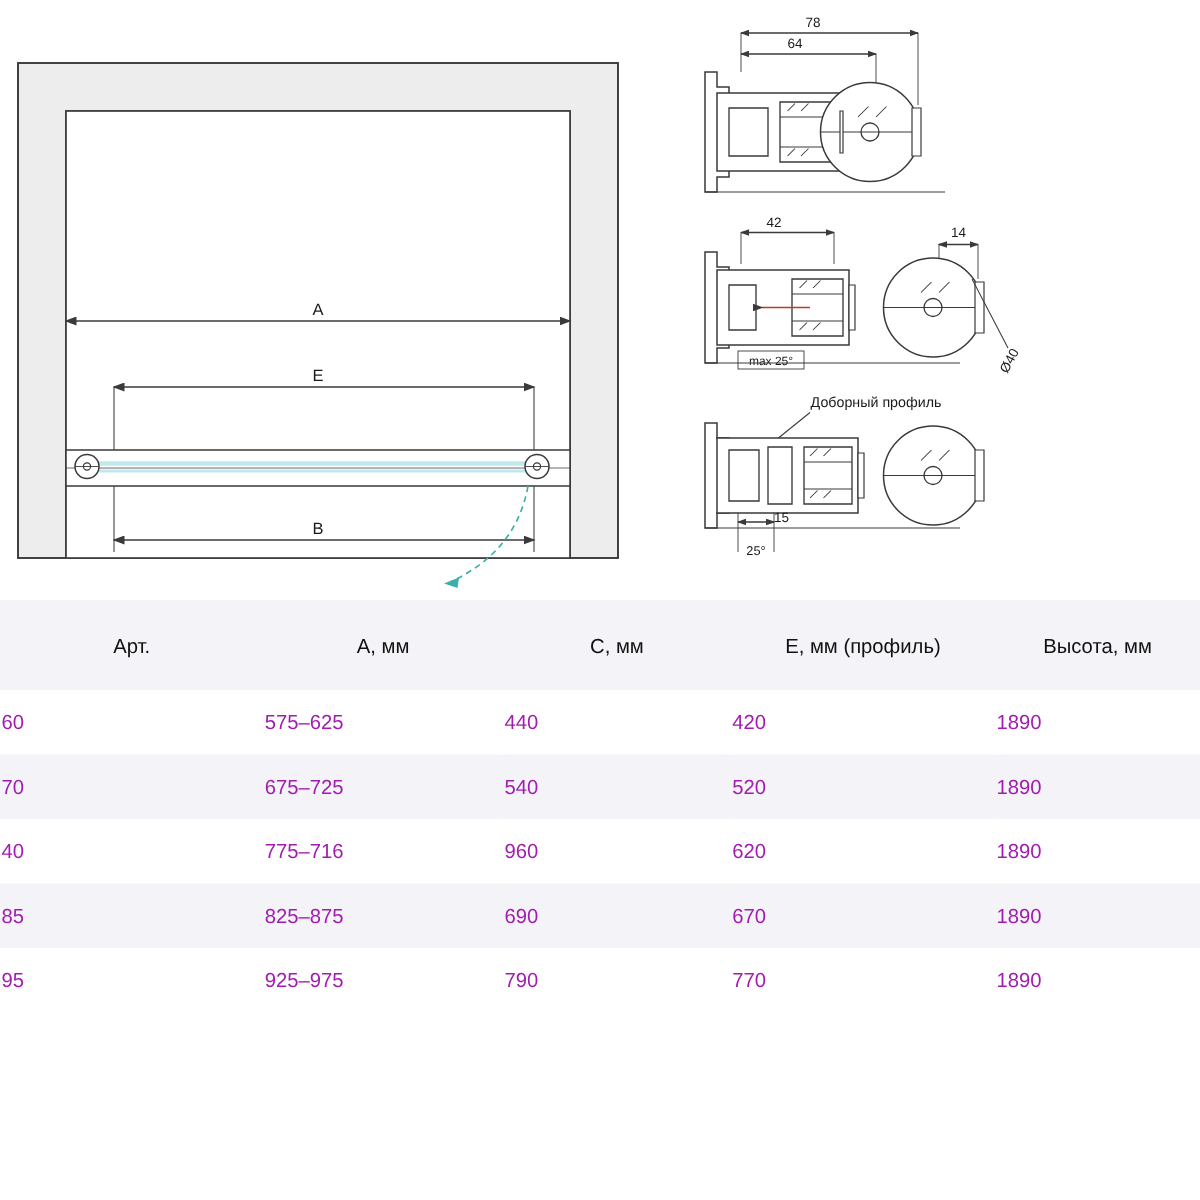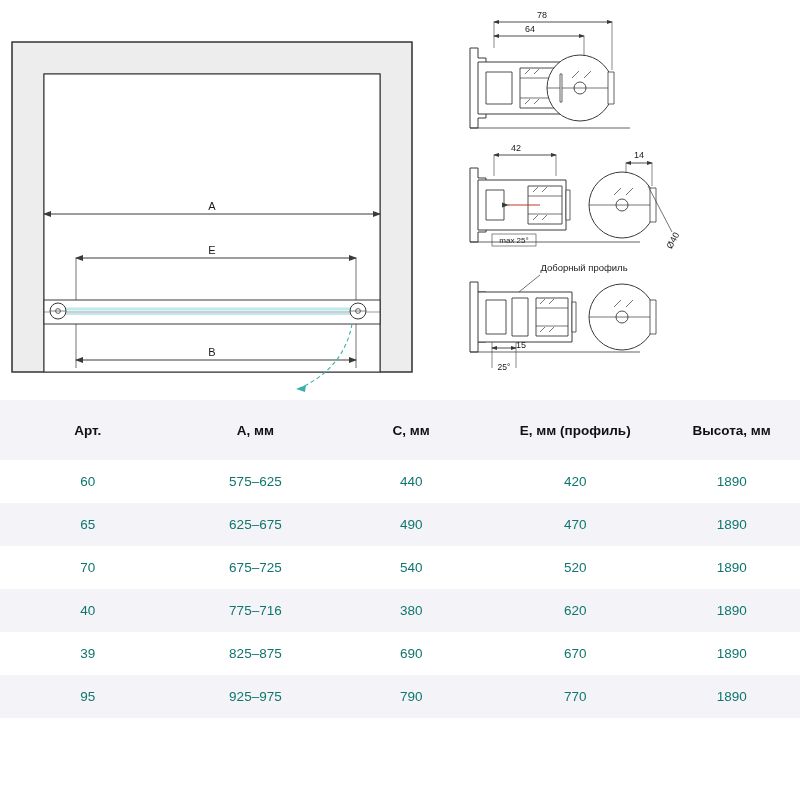--- a/index.html
+++ b/index.html
@@ -18,32 +18,32 @@
   .svg-box{position:absolute;left:0;top:0;}
 
   
   .tbl{
     position:absolute;left:0;top:400px;width:800px;
     border-collapse:collapse;
     font-size:13px;
   }
   .tbl th{
     background:#f3f3f8;
-    font-weight:bold;
+    font-weight:normal;
     font-size:13.5px;
     height:58px;
     color:#111;
     border:none;
     text-align:center;
   }
   .tbl td{
     height:41px;
-    text-align:center;
+    text-align:left;
     font-size:13.5px;
-    color:#0f766e;
+    color:#a21caf;
     border:none;
   }
   .tbl tbody tr:nth-child(odd){background:#ffffff;}
   .tbl tbody tr:nth-child(even){background:#f3f3f8;}
   .col-art{width:176px;}
   .col-a{width:160px;}
   .col-c{width:152px;}
   .col-e{width:176px;}
   .col-h{width:136px;}
 </style>
@@ -220,42 +220,35 @@
     </thead>
     <tbody>
       <tr>
         <td>60</td>
         <td>575–625</td>
         <td>440</td>
         <td>420</td>
         <td>1890</td>
       </tr>
       <tr>
-        <td>65</td>
-        <td>625–675</td>
-        <td>490</td>
-        <td>470</td>
-        <td>1890</td>
-      </tr>
-      <tr>
         <td>70</td>
         <td>675–725</td>
         <td>540</td>
         <td>520</td>
         <td>1890</td>
       </tr>
       <tr>
         <td>40</td>
         <td>775–716</td>
-        <td>380</td>
+        <td>960</td>
         <td>620</td>
         <td>1890</td>
       </tr>
       <tr>
-        <td>39</td>
+        <td>85</td>
         <td>825–875</td>
         <td>690</td>
         <td>670</td>
         <td>1890</td>
       </tr>
       <tr>
         <td>95</td>
         <td>925–975</td>
         <td>790</td>
         <td>770</td>

